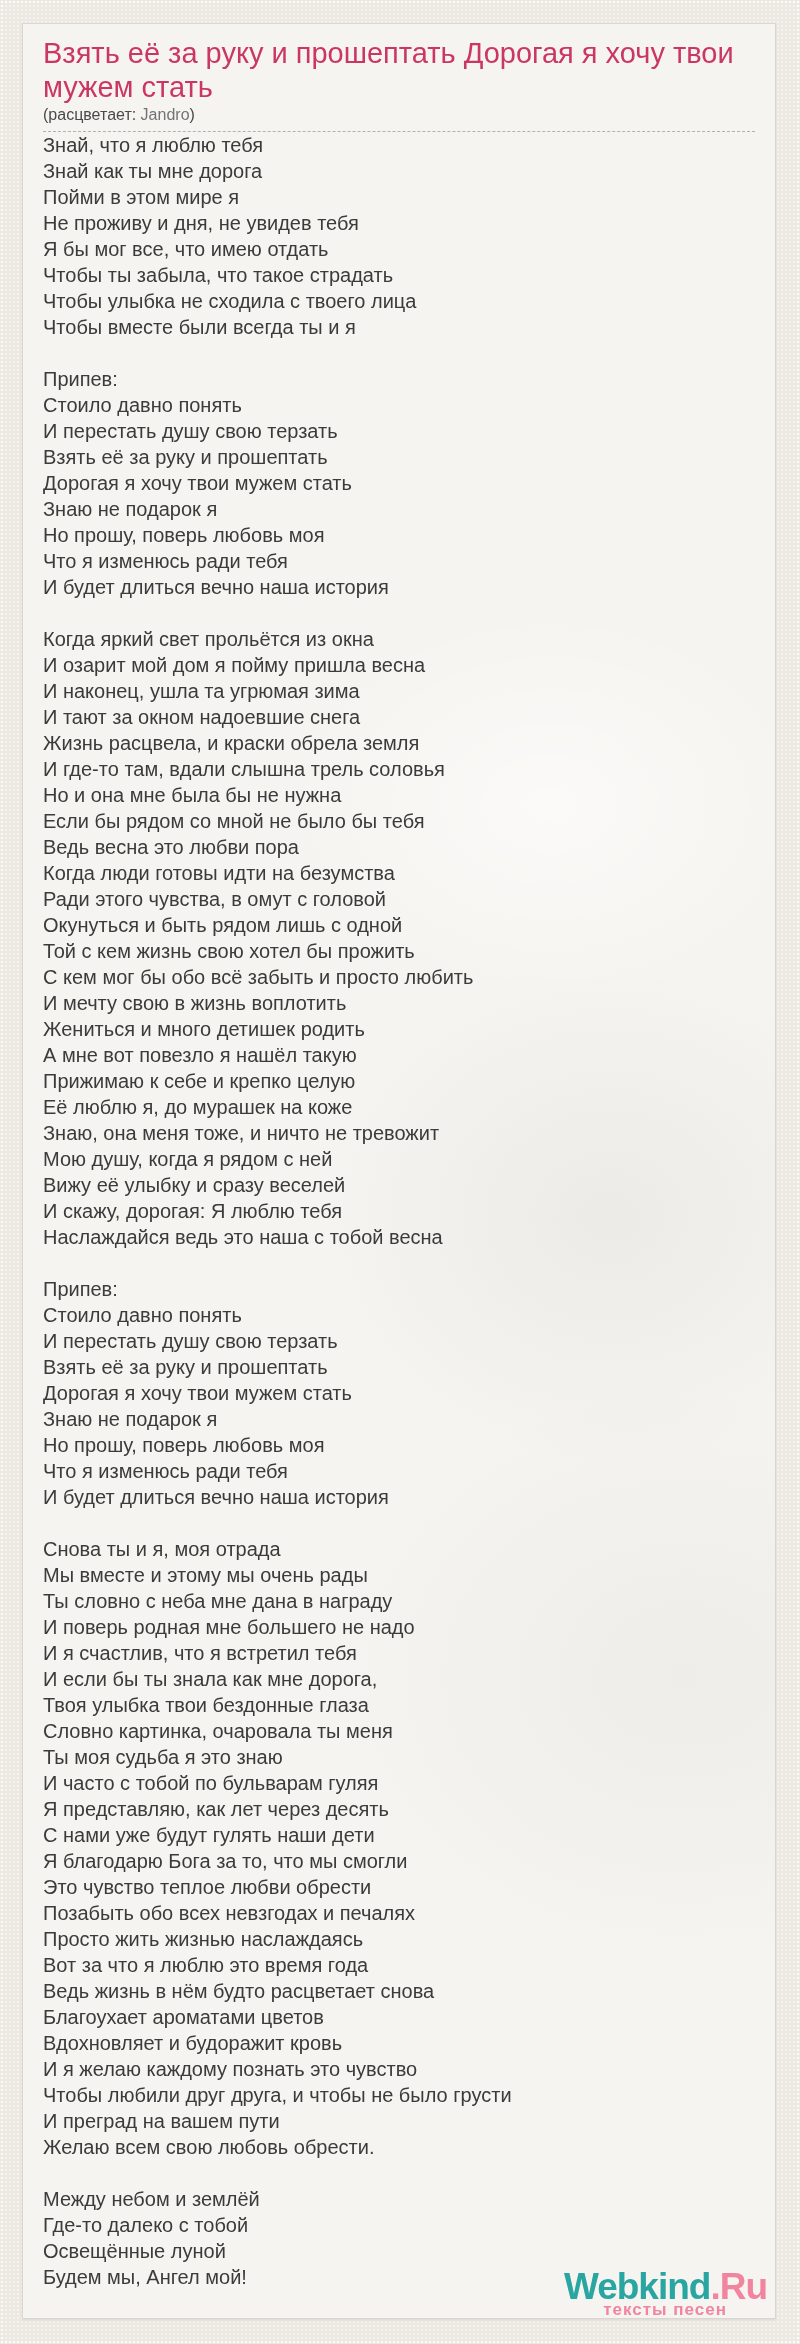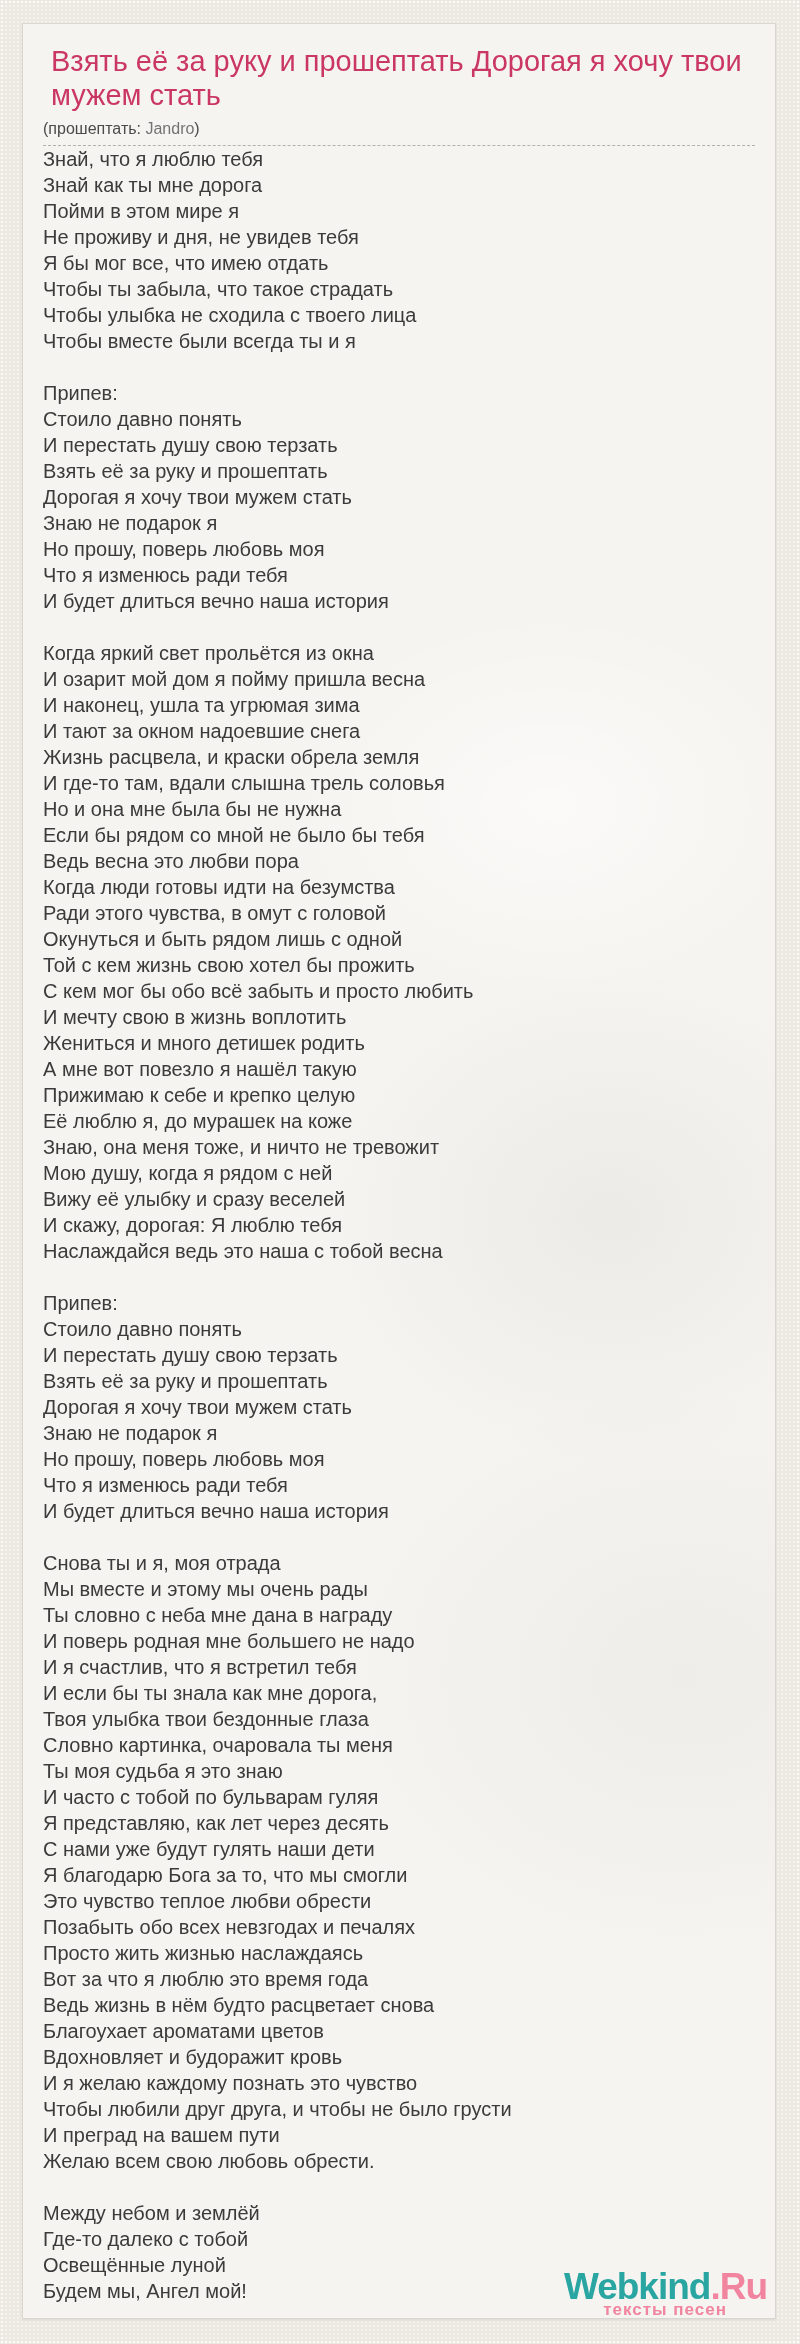--- a/index.html
+++ b/index.html
@@ -23,21 +23,21 @@
   
   .card::after{
     content:"";position:absolute;inset:0;pointer-events:none;
     background:
       radial-gradient(420px 360px at 78% 52%, rgba(60,60,70,.05), transparent 70%),
       radial-gradient(520px 420px at 88% 72%, rgba(60,60,70,.04), transparent 70%),
       radial-gradient(380px 280px at 70% 34%, rgba(255,255,255,.55), transparent 70%);
   }
   .content{position:relative;padding:12px 20px 0 20px;z-index:1;}
   h1.title{
-    margin:8px;max-width:712px;
+    margin:0;max-width:712px;
     font-size:29px;line-height:34px;font-weight:400;
     color:#ca3764;
   }
   .artist-row{
     margin-top:2px;font-size:16px;line-height:18px;color:#4a4a4a;
   }
   .artist-row a{
     color:#737373;text-decoration:none;cursor:pointer;
   }
   .dotted-divider{
@@ -63,21 +63,21 @@
   }
 </style>
 </head>
 <body>
 
 <div class="page-border"></div>
 
 <div class="card">
   <div class="content">
     <h1 class="title">Взять её за руку и прошептать Дорогая я хочу твои мужем стать</h1>
-    <div class="artist-row"><span>(прошептать: </span><a href="#">Jandro</a><span>)</span></div>
+    <div class="artist-row"><span>(расцветает: </span><a href="#">Jandro</a><span>)</span></div>
     <div class="dotted-divider"></div>
     <div class="lyrics" id="lyrics"><p>Знай, что я люблю тебя
 Знай как ты мне дорога
 Пойми в этом мире я
 Не проживу и дня, не увидев тебя
 Я бы мог все, что имею отдать
 Чтобы ты забыла, что такое страдать
 Чтобы улыбка не сходила с твоего лица
 Чтобы вместе были всегда ты и я</p><p>Припев:
 Стоило давно понять

